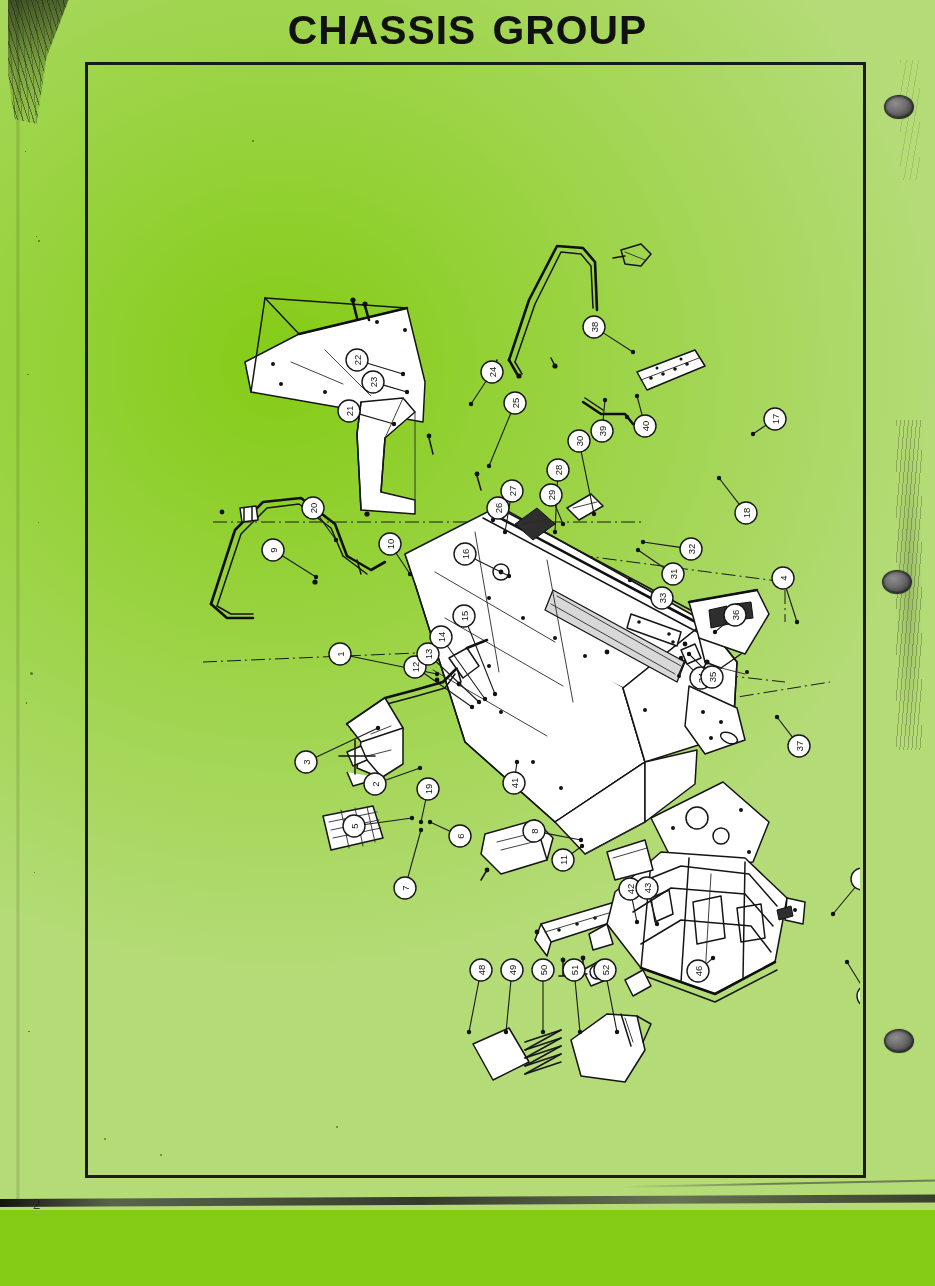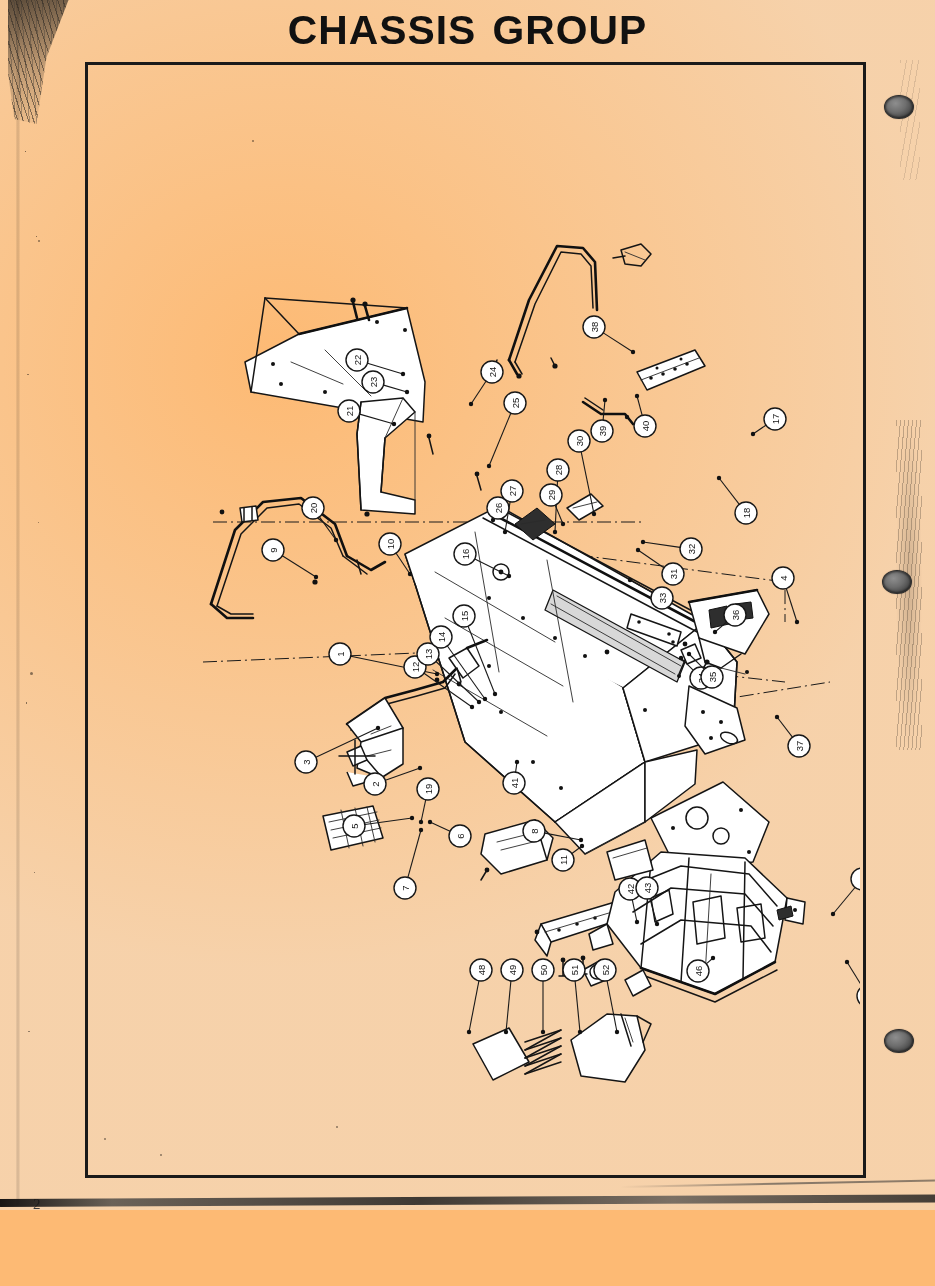--- a/index.html
+++ b/index.html
@@ -3,21 +3,21 @@
 <meta charset="utf-8">
 <title>CHASSIS GROUP</title>
 <style>
   html,body{margin:0;padding:0;}
   body{
     width:935px;height:1286px;
     background:#ffffff;
     font-family:"Liberation Sans", sans-serif;
     overflow:hidden;position:relative;
   }
-  #page{position:absolute;inset:0;width:935px;height:1286px;background:#fdba74;}
+  #page{position:absolute;inset:0;width:935px;height:1286px;background:#84cc16;}
 
   
   .paper-tone{
     position:absolute;left:0;top:0;width:935px;height:1210px;
     background:
       radial-gradient(ellipse 70% 50% at 30% 30%, rgba(255,255,255,0) 0%, rgba(238,238,236,0.45) 100%);
     pointer-events:none;
   }
 
   

